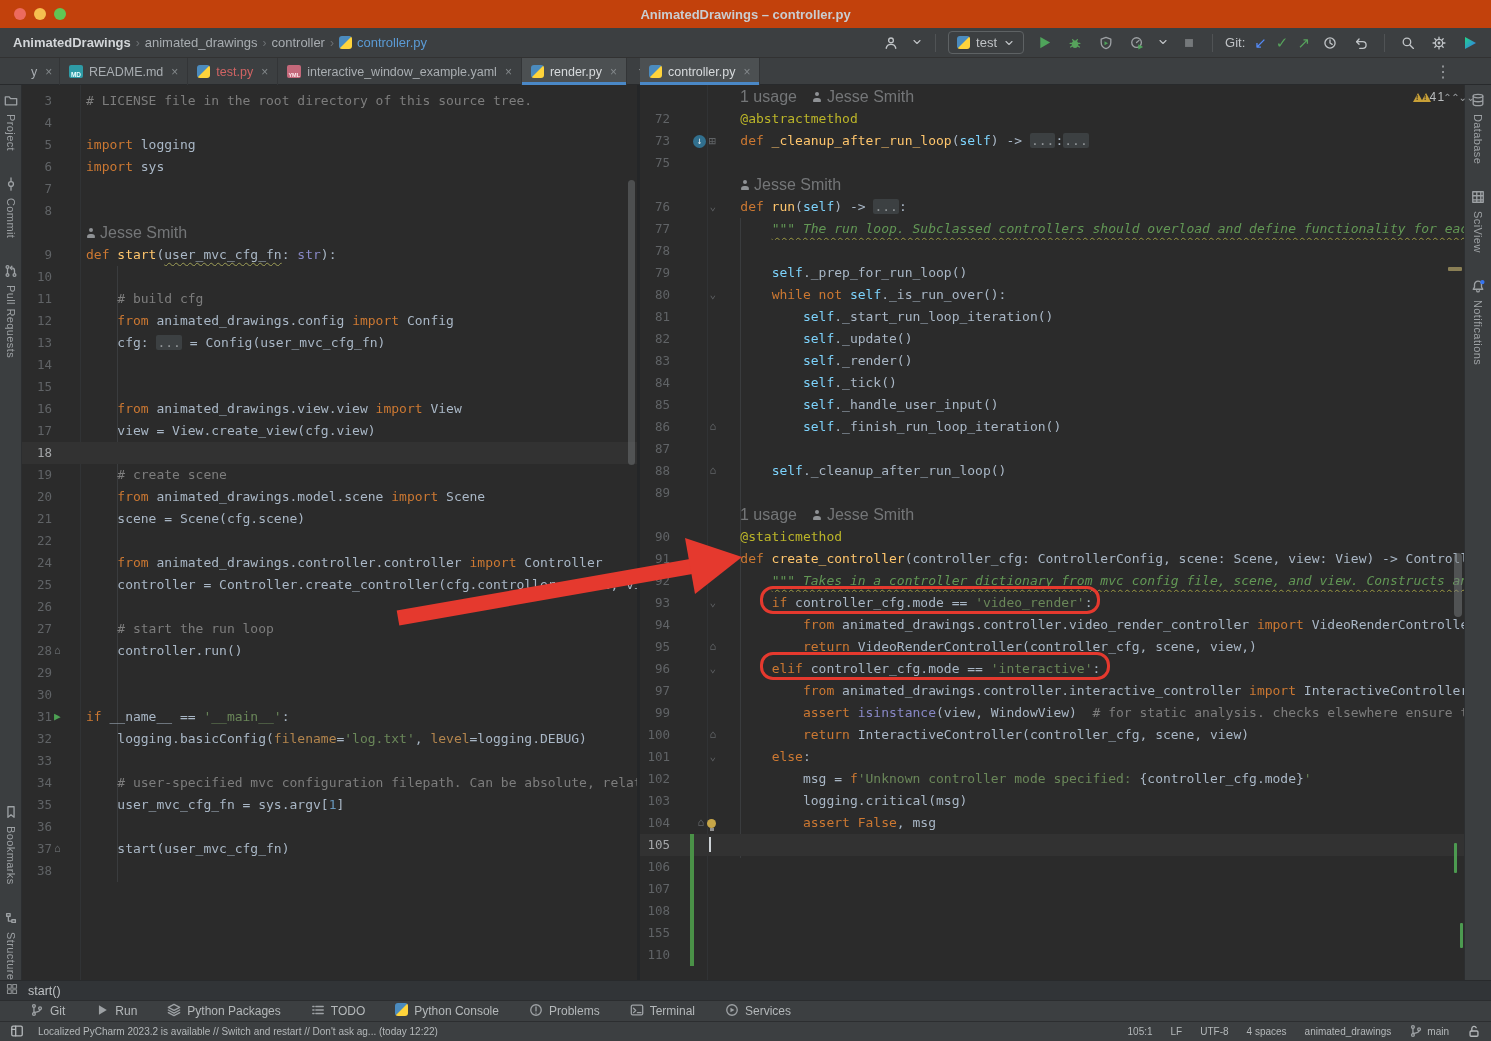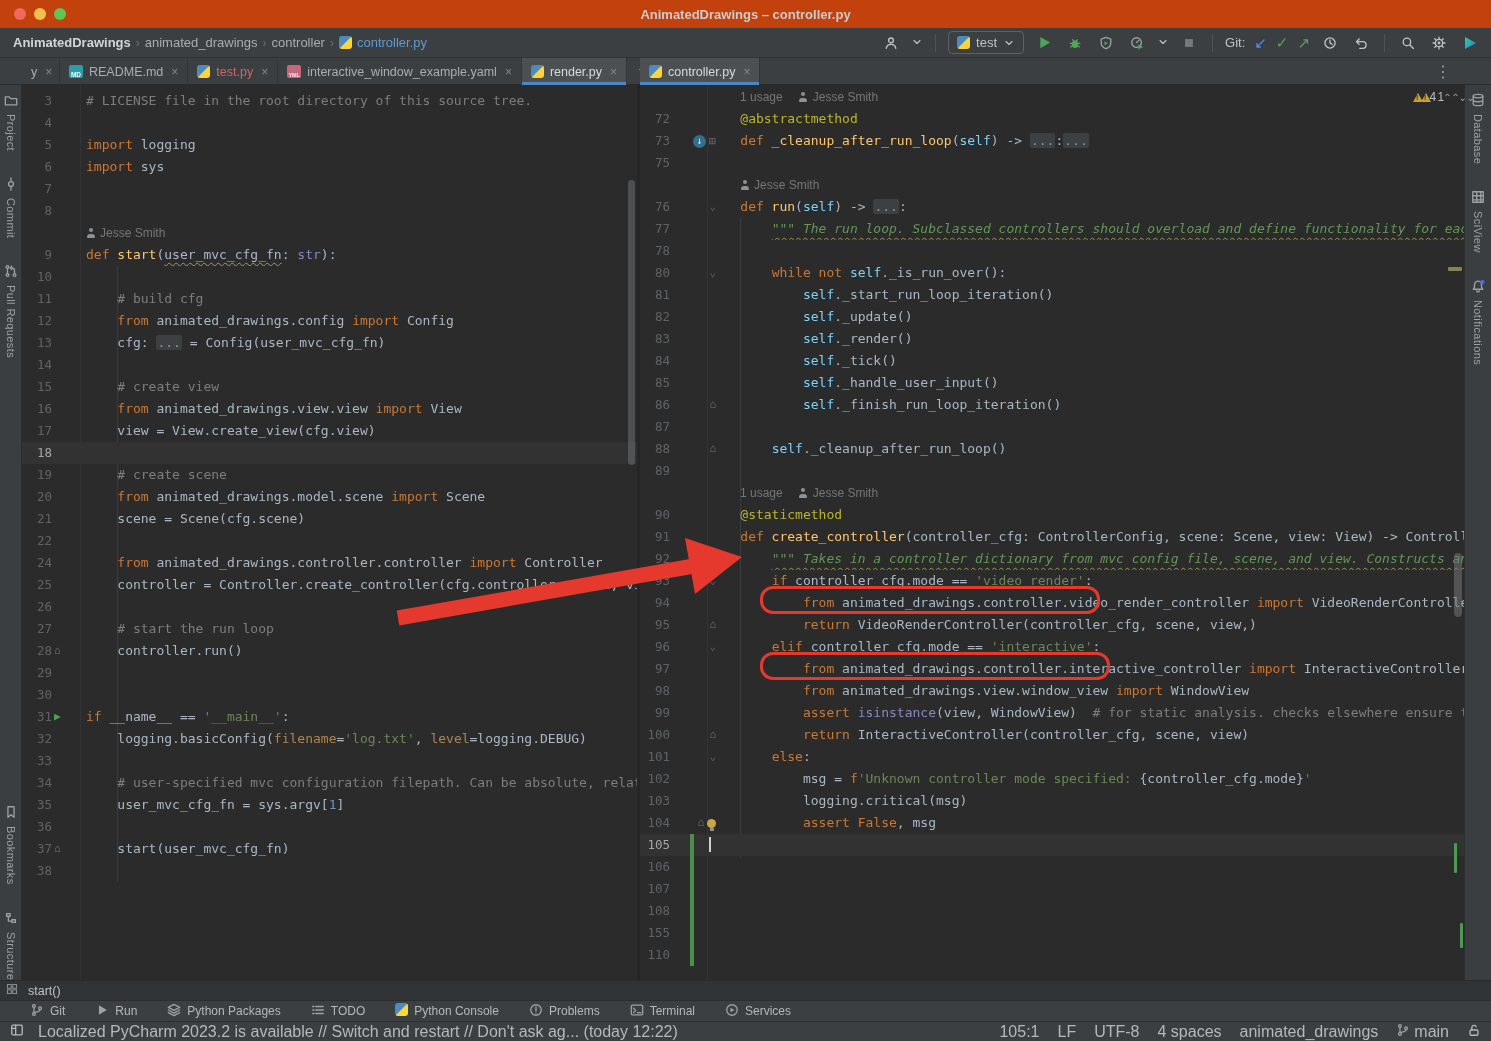--- a/index.html
+++ b/index.html
@@ -68,21 +68,21 @@
   #editor-right .ln { left:4px; width:26px; }
   .ed-row.cur .ln { color:#a4a6a8; }
   .gut-line-l { position:absolute; top:0; bottom:0; left:58px; width:1px; background:#313335; }
   .gut-line-r { position:absolute; top:0; bottom:0; left:67px; width:1px; background:#313335; }
   .gico { position:absolute; top:0; height:22px; display:flex; align-items:center; gap:3px; }
   #editor-left .gico { left:32px; width:26px; justify-content:flex-start; }
   #editor-right .gico { left:30px; width:46px; justify-content:flex-end; }
   .code { display:block; overflow:hidden; }
   #editor-left .code { margin-left:64px; }
   #editor-right .code { margin-left:69px; }
-  .vision { color:#747678; font-family:"Liberation Sans",sans-serif; font-size:12px; display:flex;
+  .vision { color:#747678; font-family:"Liberation Sans",sans-serif; font-size:16px; display:flex;
             align-items:center; height:22px; }
   #editor-left .vision { margin-left:64px; }
   #editor-right .vision { margin-left:100px; }
   .vision .usage { margin-right:16px; }
   .person { display:inline-block; width:9px; height:10px; position:relative; margin-right:5px; }
   .person::before { content:""; position:absolute; top:0; left:2.5px; width:4px; height:4px; border-radius:50%; background:#8f9295; }
   .person::after { content:""; position:absolute; bottom:0; left:.5px; width:8px; height:4px; border-radius:4px 4px 1px 1px; background:#8f9295; }
   
   .tk-t{color:#a9b7c6} .tk-k{color:#cc7832} .tk-s{color:#6a8759} .tk-c{color:#7d7d7d}
   .tk-d{color:#bbb529} .tk-fn{color:#ffc66d} .tk-sp{color:#7dd3fc} .tk-b{color:#8888c6}
@@ -119,21 +119,21 @@
   #anno-box1 { left:760px; top:501px; width:340px; height:28px; }
   #anno-box2 { left:760px; top:567px; width:350px; height:28px; }
   
   #navbar { position:absolute; left:0; top:980px; width:1491px; height:20px; background:#313437;
             border-top:1px solid #282a2c; display:flex; align-items:center; font-size:12.5px; color:#bdc0c3; }
   #navbar .grid4 { margin:0 10px 0 6px; }
   #toolwin { position:absolute; left:0; top:1000px; width:1491px; height:21px; background:#3c3f41;
              border-top:1px solid #2b2d2f; display:flex; align-items:center; gap:30px; padding-left:30px; font-size:12px; }
   .twb { display:flex; align-items:center; gap:6px; color:#b4b8ba; }
   #statusbar { position:absolute; left:0; top:1021px; width:1491px; height:20px; background:#3c3f41;
-               border-top:1px solid #2c2e30; display:flex; align-items:center; font-size:16px; color:#b4b8ba;
+               border-top:1px solid #2c2e30; display:flex; align-items:center; font-size:10px; color:#b4b8ba;
                padding:0 10px; }
   #status-msg { margin-left:14px; }
   #status-right { margin-left:auto; display:flex; align-items:center; gap:18px; }
   .sitem { white-space:nowrap; }
   .branch-seg { display:flex; align-items:center; gap:4px; }
 </style>
 </head>
 <body>
 
 <div id="app">
@@ -368,21 +368,21 @@
         <div class="ed-row"><span class="ln">6</span><span class="code"><span class="tk-k">import</span><span class="tk-t"> sys</span></span></div>
         <div class="ed-row"><span class="ln">7</span><span class="code"></span></div>
         <div class="ed-row"><span class="ln">8</span><span class="code"></span></div>
         <div class="ed-row"><span class="vision"><span class="person"></span><span>Jesse Smith</span></span></div>
         <div class="ed-row"><span class="ln">9</span><span class="code"><span class="tk-k">def</span><span class="tk-fn"> start</span><span class="tk-t">(</span><span class="tk-u">user_mvc_cfg_fn</span><span class="tk-t">: </span><span class="tk-b">str</span><span class="tk-t">):</span></span></div>
         <div class="ed-row"><span class="ln">10</span><span class="code"></span></div>
         <div class="ed-row"><span class="ln">11</span><span class="code"><span class="tk-t">    </span><span class="tk-c"># build cfg</span></span></div>
         <div class="ed-row"><span class="ln">12</span><span class="code"><span class="tk-t">    </span><span class="tk-k">from</span><span class="tk-t"> animated_drawings.config </span><span class="tk-k">import</span><span class="tk-t"> Config</span></span></div>
         <div class="ed-row"><span class="ln">13</span><span class="code"><span class="tk-t">    cfg: </span><span class="tk-fold">...</span><span class="tk-t"> = Config(user_mvc_cfg_fn)</span></span></div>
         <div class="ed-row"><span class="ln">14</span><span class="code"></span></div>
-        <div class="ed-row"><span class="ln">15</span><span class="code"><span class="tk-t">    </span><span class="tk-c"># create view</span></span></div>
+        <div class="ed-row"><span class="ln">15</span></div>
         <div class="ed-row"><span class="ln">16</span><span class="code"><span class="tk-t">    </span><span class="tk-k">from</span><span class="tk-t"> animated_drawings.view.view </span><span class="tk-k">import</span><span class="tk-t"> View</span></span></div>
         <div class="ed-row"><span class="ln">17</span><span class="code"><span class="tk-t">    view = View.create_view(cfg.view)</span></span></div>
         <div class="ed-row cur"><span class="ln">18</span><span class="code"></span></div>
         <div class="ed-row"><span class="ln">19</span><span class="code"><span class="tk-t">    </span><span class="tk-c"># create scene</span></span></div>
         <div class="ed-row"><span class="ln">20</span><span class="code"><span class="tk-t">    </span><span class="tk-k">from</span><span class="tk-t"> animated_drawings.model.scene </span><span class="tk-k">import</span><span class="tk-t"> Scene</span></span></div>
         <div class="ed-row"><span class="ln">21</span><span class="code"><span class="tk-t">    scene = Scene(cfg.scene)</span></span></div>
         <div class="ed-row"><span class="ln">22</span><span class="code"></span></div>
         <div class="ed-row"><span class="ln">24</span><span class="code"><span class="tk-t">    </span><span class="tk-k">from</span><span class="tk-t"> animated_drawings.controller.controller </span><span class="tk-k">import</span><span class="tk-t"> Controller</span></span></div>
         <div class="ed-row"><span class="ln">25</span><span class="code"><span class="tk-t">    controller = Controller.create_controller(cfg.controller, scene, view)</span></span></div>
         <div class="ed-row"><span class="ln">26</span><span class="code"></span></div>
@@ -404,40 +404,40 @@
       <div class="gut-line-r"></div>
       <div id="guide-r"></div>
     <div class="ed-row"><span class="vision"><span class="usage">1 usage</span><span class="person"></span><span>Jesse Smith</span></span></div>
         <div class="ed-row"><span class="ln">72</span><span class="code"><span class="tk-t">    </span><span class="tk-d">@abstractmethod</span></span></div>
         <div class="ed-row"><span class="ln">73</span><span class="gico"><span class="g-override">↓</span><span class="g-plus">⊞</span></span><span class="code"><span class="tk-t">    </span><span class="tk-k">def</span><span class="tk-fn"> _cleanup_after_run_loop</span><span class="tk-t">(</span><span class="tk-sp">self</span><span class="tk-t">) -&gt; </span><span class="tk-fold">...</span><span class="tk-t">:</span><span class="tk-fold">...</span></span></div>
         <div class="ed-row"><span class="ln">75</span><span class="code"></span></div>
         <div class="ed-row"><span class="vision"><span class="person"></span><span>Jesse Smith</span></span></div>
         <div class="ed-row"><span class="ln">76</span><span class="gico"><span class="g-fold">⌄</span></span><span class="code"><span class="tk-t">    </span><span class="tk-k">def</span><span class="tk-fn"> run</span><span class="tk-t">(</span><span class="tk-sp">self</span><span class="tk-t">) -&gt; </span><span class="tk-fold">...</span><span class="tk-t">:</span></span></div>
         <div class="ed-row"><span class="ln">77</span><span class="code"><span class="tk-t">        </span><span class="tk-doc">""" The run loop. Subclassed controllers should overload and define functionality for each</span></span></div>
         <div class="ed-row"><span class="ln">78</span><span class="code"></span></div>
+        <div class="ed-row"><span class="ln">79</span><span class="code"><span class="tk-t">        </span><span class="tk-sp">self</span><span class="tk-t">._prep_for_run_loop()</span></span></div>
         <div class="ed-row"><span class="ln">80</span><span class="gico"><span class="g-fold">⌄</span></span><span class="code"><span class="tk-t">        </span><span class="tk-k">while</span><span class="tk-t"> </span><span class="tk-k">not</span><span class="tk-t"> </span><span class="tk-sp">self</span><span class="tk-t">._is_run_over():</span></span></div>
         <div class="ed-row"><span class="ln">81</span><span class="code"><span class="tk-t">            </span><span class="tk-sp">self</span><span class="tk-t">._start_run_loop_iteration()</span></span></div>
         <div class="ed-row"><span class="ln">82</span><span class="code"><span class="tk-t">            </span><span class="tk-sp">self</span><span class="tk-t">._update()</span></span></div>
         <div class="ed-row"><span class="ln">83</span><span class="code"><span class="tk-t">            </span><span class="tk-sp">self</span><span class="tk-t">._render()</span></span></div>
         <div class="ed-row"><span class="ln">84</span><span class="code"><span class="tk-t">            </span><span class="tk-sp">self</span><span class="tk-t">._tick()</span></span></div>
         <div class="ed-row"><span class="ln">85</span><span class="code"><span class="tk-t">            </span><span class="tk-sp">self</span><span class="tk-t">._handle_user_input()</span></span></div>
         <div class="ed-row"><span class="ln">86</span><span class="gico"><span class="g-fold">⌂</span></span><span class="code"><span class="tk-t">            </span><span class="tk-sp">self</span><span class="tk-t">._finish_run_loop_iteration()</span></span></div>
         <div class="ed-row"><span class="ln">87</span><span class="code"></span></div>
         <div class="ed-row"><span class="ln">88</span><span class="gico"><span class="g-fold">⌂</span></span><span class="code"><span class="tk-t">        </span><span class="tk-sp">self</span><span class="tk-t">._cleanup_after_run_loop()</span></span></div>
         <div class="ed-row"><span class="ln">89</span><span class="code"></span></div>
         <div class="ed-row"><span class="vision"><span class="usage">1 usage</span><span class="person"></span><span>Jesse Smith</span></span></div>
         <div class="ed-row"><span class="ln">90</span><span class="code"><span class="tk-t">    </span><span class="tk-d">@staticmethod</span></span></div>
         <div class="ed-row"><span class="ln">91</span><span class="code"><span class="tk-t">    </span><span class="tk-k">def</span><span class="tk-fn"> create_controller</span><span class="tk-t">(controller_cfg: ControllerConfig, scene: Scene, view: View) -&gt; Controller:</span></span></div>
         <div class="ed-row"><span class="ln">92</span><span class="code"><span class="tk-t">        </span><span class="tk-doc">""" Takes in a controller dictionary from mvc config file, scene, and view. Constructs and</span></span></div>
         <div class="ed-row"><span class="ln">93</span><span class="gico"><span class="g-fold">⌄</span></span><span class="code"><span class="tk-t">        </span><span class="tk-k">if</span><span class="tk-t"> controller_cfg.mode == </span><span class="tk-s">'video_render'</span><span class="tk-t">:</span></span></div>
         <div class="ed-row"><span class="ln">94</span><span class="code"><span class="tk-t">            </span><span class="tk-k">from</span><span class="tk-t"> animated_drawings.controller.video_render_controller </span><span class="tk-k">import</span><span class="tk-t"> VideoRenderController</span></span></div>
         <div class="ed-row"><span class="ln">95</span><span class="gico"><span class="g-fold">⌂</span></span><span class="code"><span class="tk-t">            </span><span class="tk-k">return</span><span class="tk-t"> VideoRenderController(controller_cfg, scene, view,)</span></span></div>
         <div class="ed-row"><span class="ln">96</span><span class="gico"><span class="g-fold">⌄</span></span><span class="code"><span class="tk-t">        </span><span class="tk-k">elif</span><span class="tk-t"> controller_cfg.mode == </span><span class="tk-s">'interactive'</span><span class="tk-t">:</span></span></div>
         <div class="ed-row"><span class="ln">97</span><span class="code"><span class="tk-t">            </span><span class="tk-k">from</span><span class="tk-t"> animated_drawings.controller.interactive_controller </span><span class="tk-k">import</span><span class="tk-t"> InteractiveController</span></span></div>
-        <div class="ed-row"><span class="ln">98</span><span class="code"><span class="tk-t">            </span><span class="tk-k">from</span><span class="tk-t"> animated_drawings.view.window_view </span><span class="tk-k">import</span><span class="tk-t"> WindowView</span></span></div>
         <div class="ed-row"><span class="ln">99</span><span class="code"><span class="tk-t">            </span><span class="tk-k">assert</span><span class="tk-t"> </span><span class="tk-b">isinstance</span><span class="tk-t">(view, WindowView)  </span><span class="tk-c"># for static analysis. checks elsewhere ensure th</span></span></div>
         <div class="ed-row"><span class="ln">100</span><span class="gico"><span class="g-fold">⌂</span></span><span class="code"><span class="tk-t">            </span><span class="tk-k">return</span><span class="tk-t"> InteractiveController(controller_cfg, scene, view)</span></span></div>
         <div class="ed-row"><span class="ln">101</span><span class="gico"><span class="g-fold">⌄</span></span><span class="code"><span class="tk-t">        </span><span class="tk-k">else</span><span class="tk-t">:</span></span></div>
         <div class="ed-row"><span class="ln">102</span><span class="code"><span class="tk-t">            msg = </span><span class="tk-k">f</span><span class="tk-s">'Unknown controller mode specified: </span><span class="tk-t">{controller_cfg.mode}</span><span class="tk-s">'</span></span></div>
         <div class="ed-row"><span class="ln">103</span><span class="code"><span class="tk-t">            logging.critical(msg)</span></span></div>
         <div class="ed-row"><span class="ln">104</span><span class="gico"><span class="g-fold">⌂</span><span class="g-bulb"></span></span><span class="code"><span class="tk-t">            </span><span class="tk-k">assert</span><span class="tk-t"> </span><span class="tk-k">False</span><span class="tk-t">, msg</span></span></div>
         <div class="ed-row cur"><span class="ln">105</span><span class="gbar"></span><span class="code"><span class="caret"></span></span></div>
         <div class="ed-row"><span class="ln">106</span><span class="gbar"></span><span class="code"></span></div>
         <div class="ed-row"><span class="ln">107</span><span class="gbar"></span><span class="code"></span></div>
         <div class="ed-row"><span class="ln">108</span><span class="gbar"></span><span class="code"></span></div>

